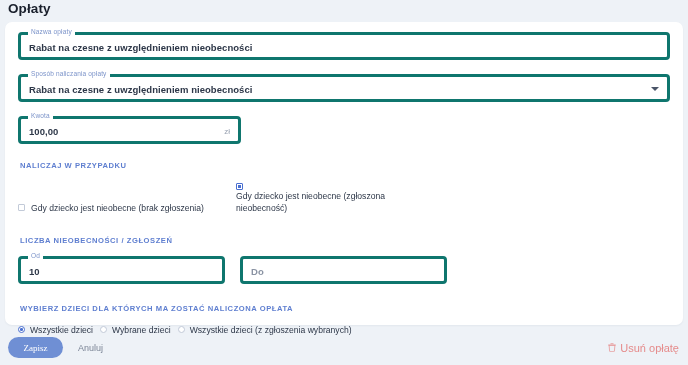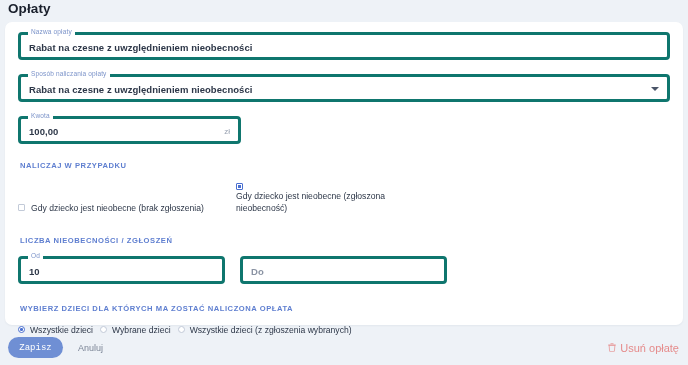--- a/index.html
+++ b/index.html
@@ -166,21 +166,21 @@
     position: absolute;
     left: 8px; top: 4px;
     width: 55px; height: 21px;
     border-radius: 11px;
     background: #6f8fd4;
     color: #fff;
     font-size: 9px;
     display: flex; align-items: center; justify-content: center;
     border: none;
     cursor: pointer;
-    font-family: Liberation Mono, monospace;
+    font-family: Liberation Serif, serif;
   }
   .btn-cancel {
     position: absolute;
     left: 70px; top: 4px;
     height: 21px;
     display: flex; align-items: center;
     background: none; border: none;
     font-size: 9px;
     color: #7b8596;
     cursor: pointer;

